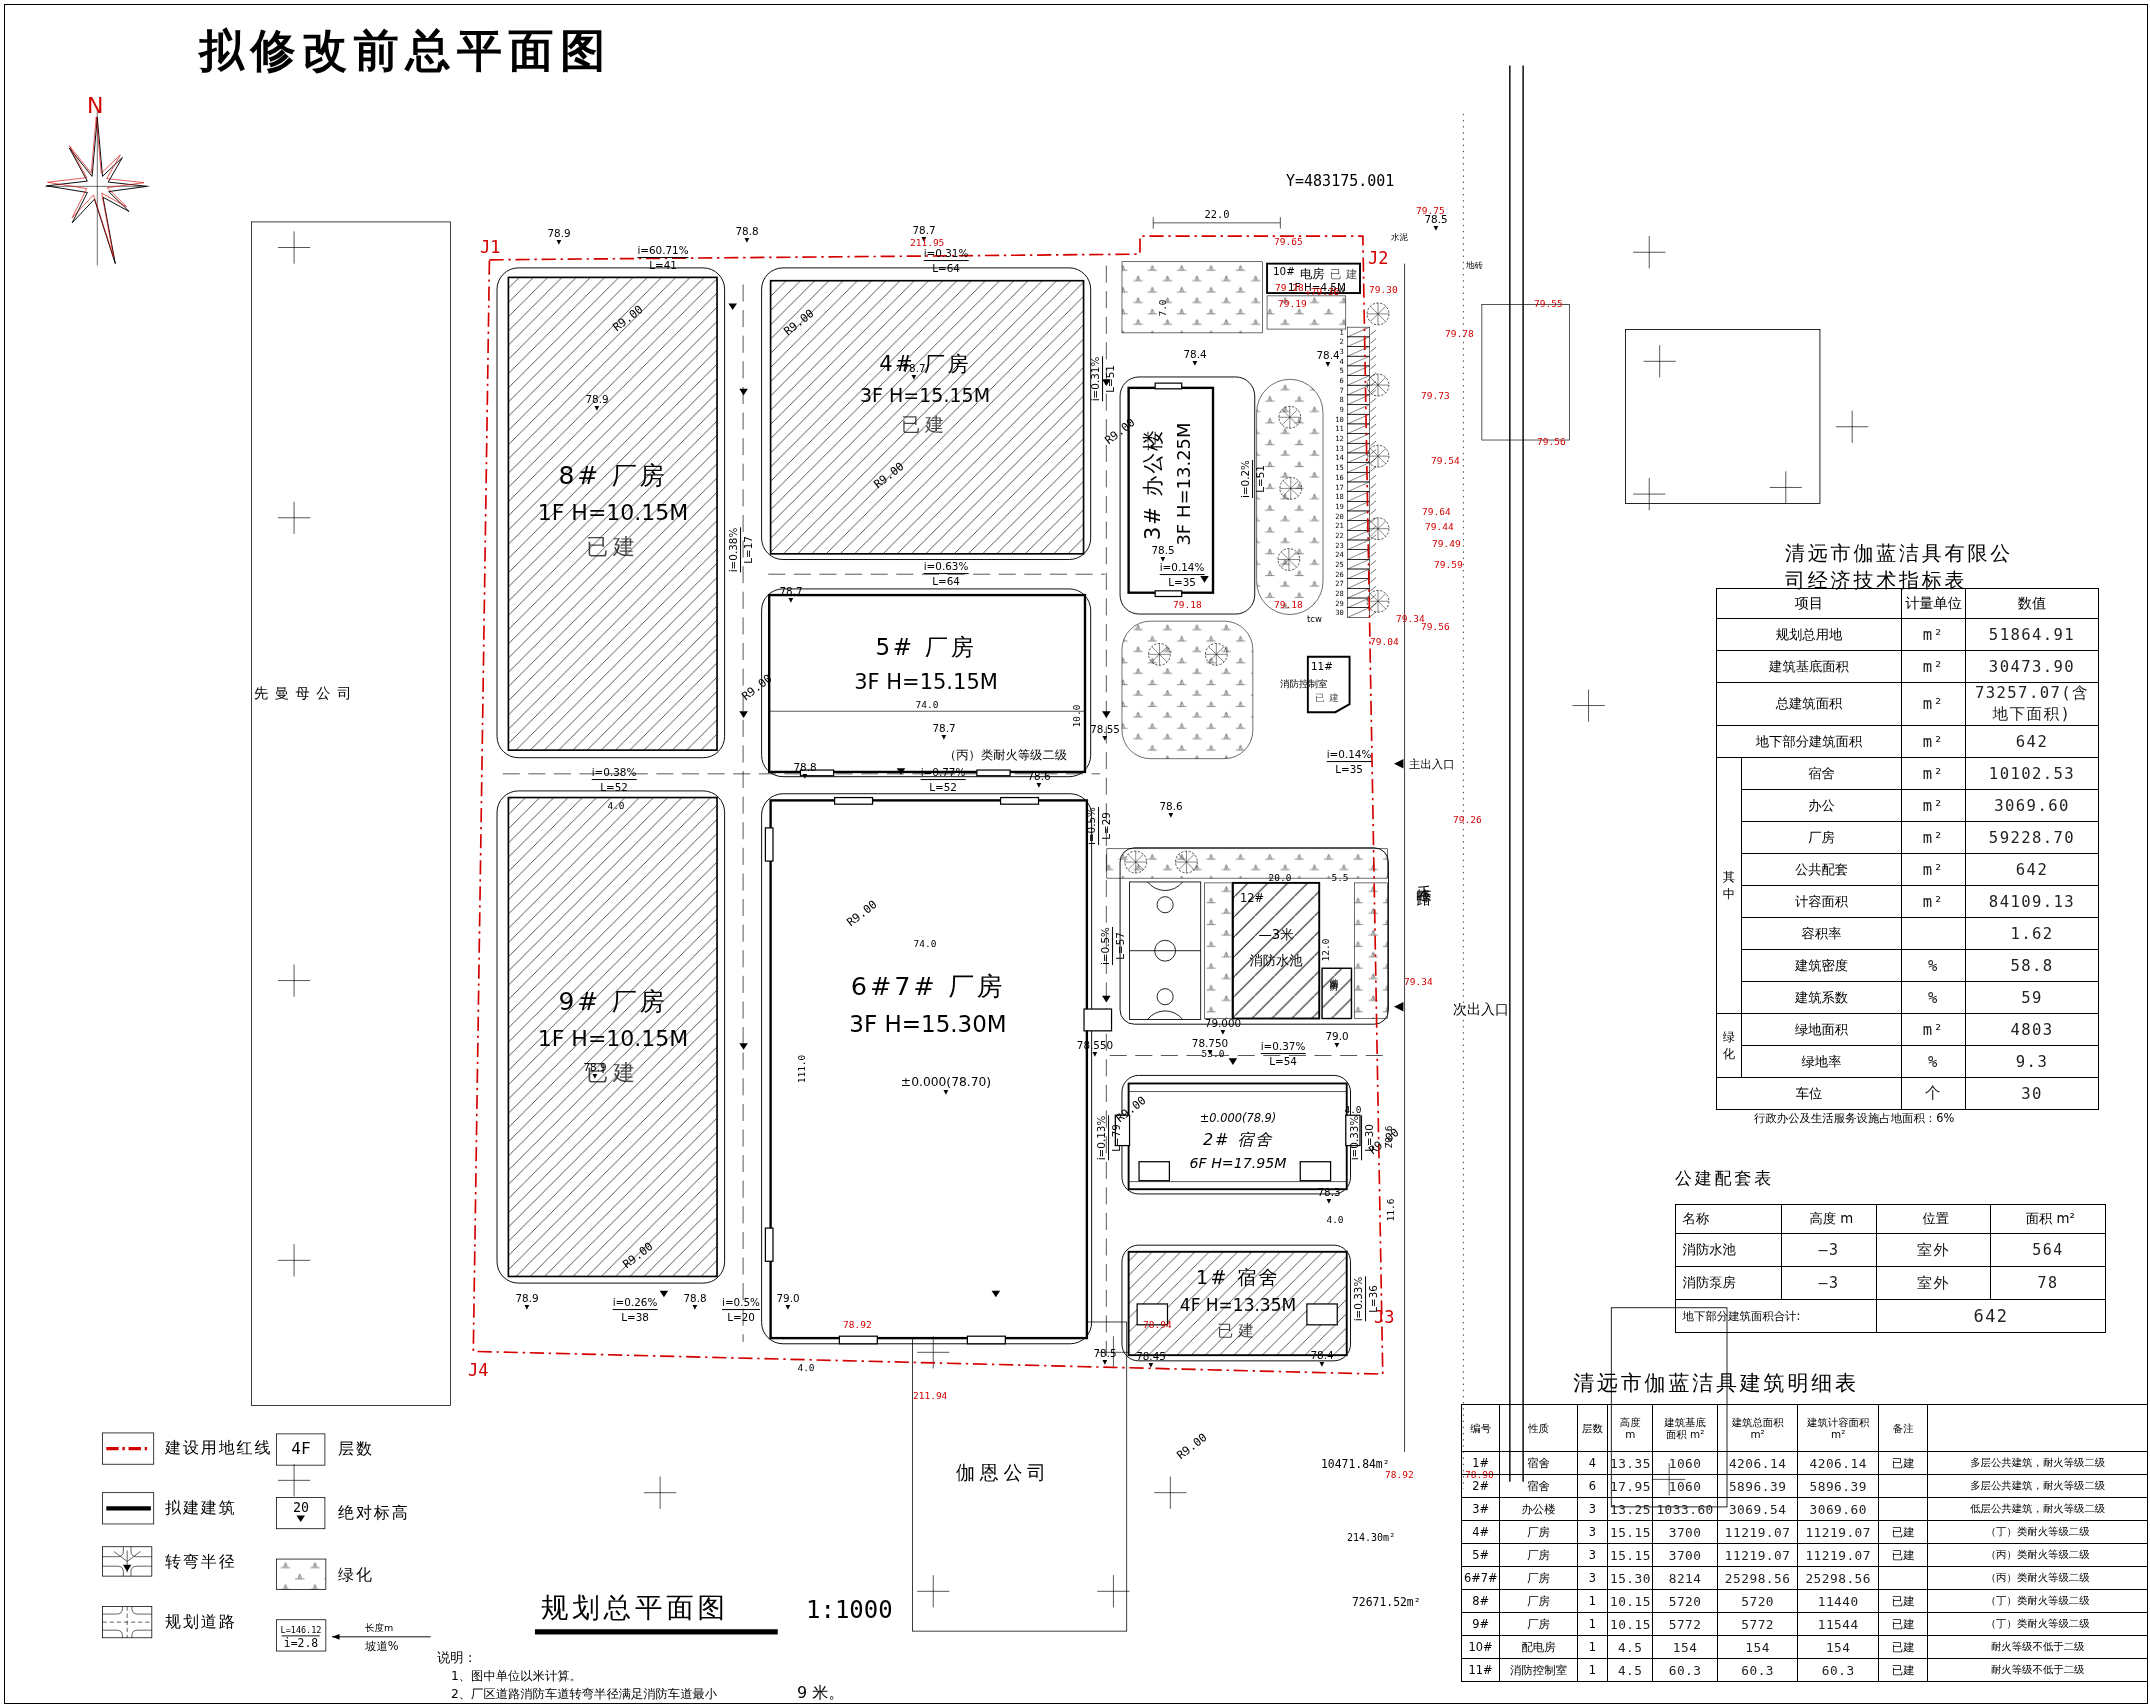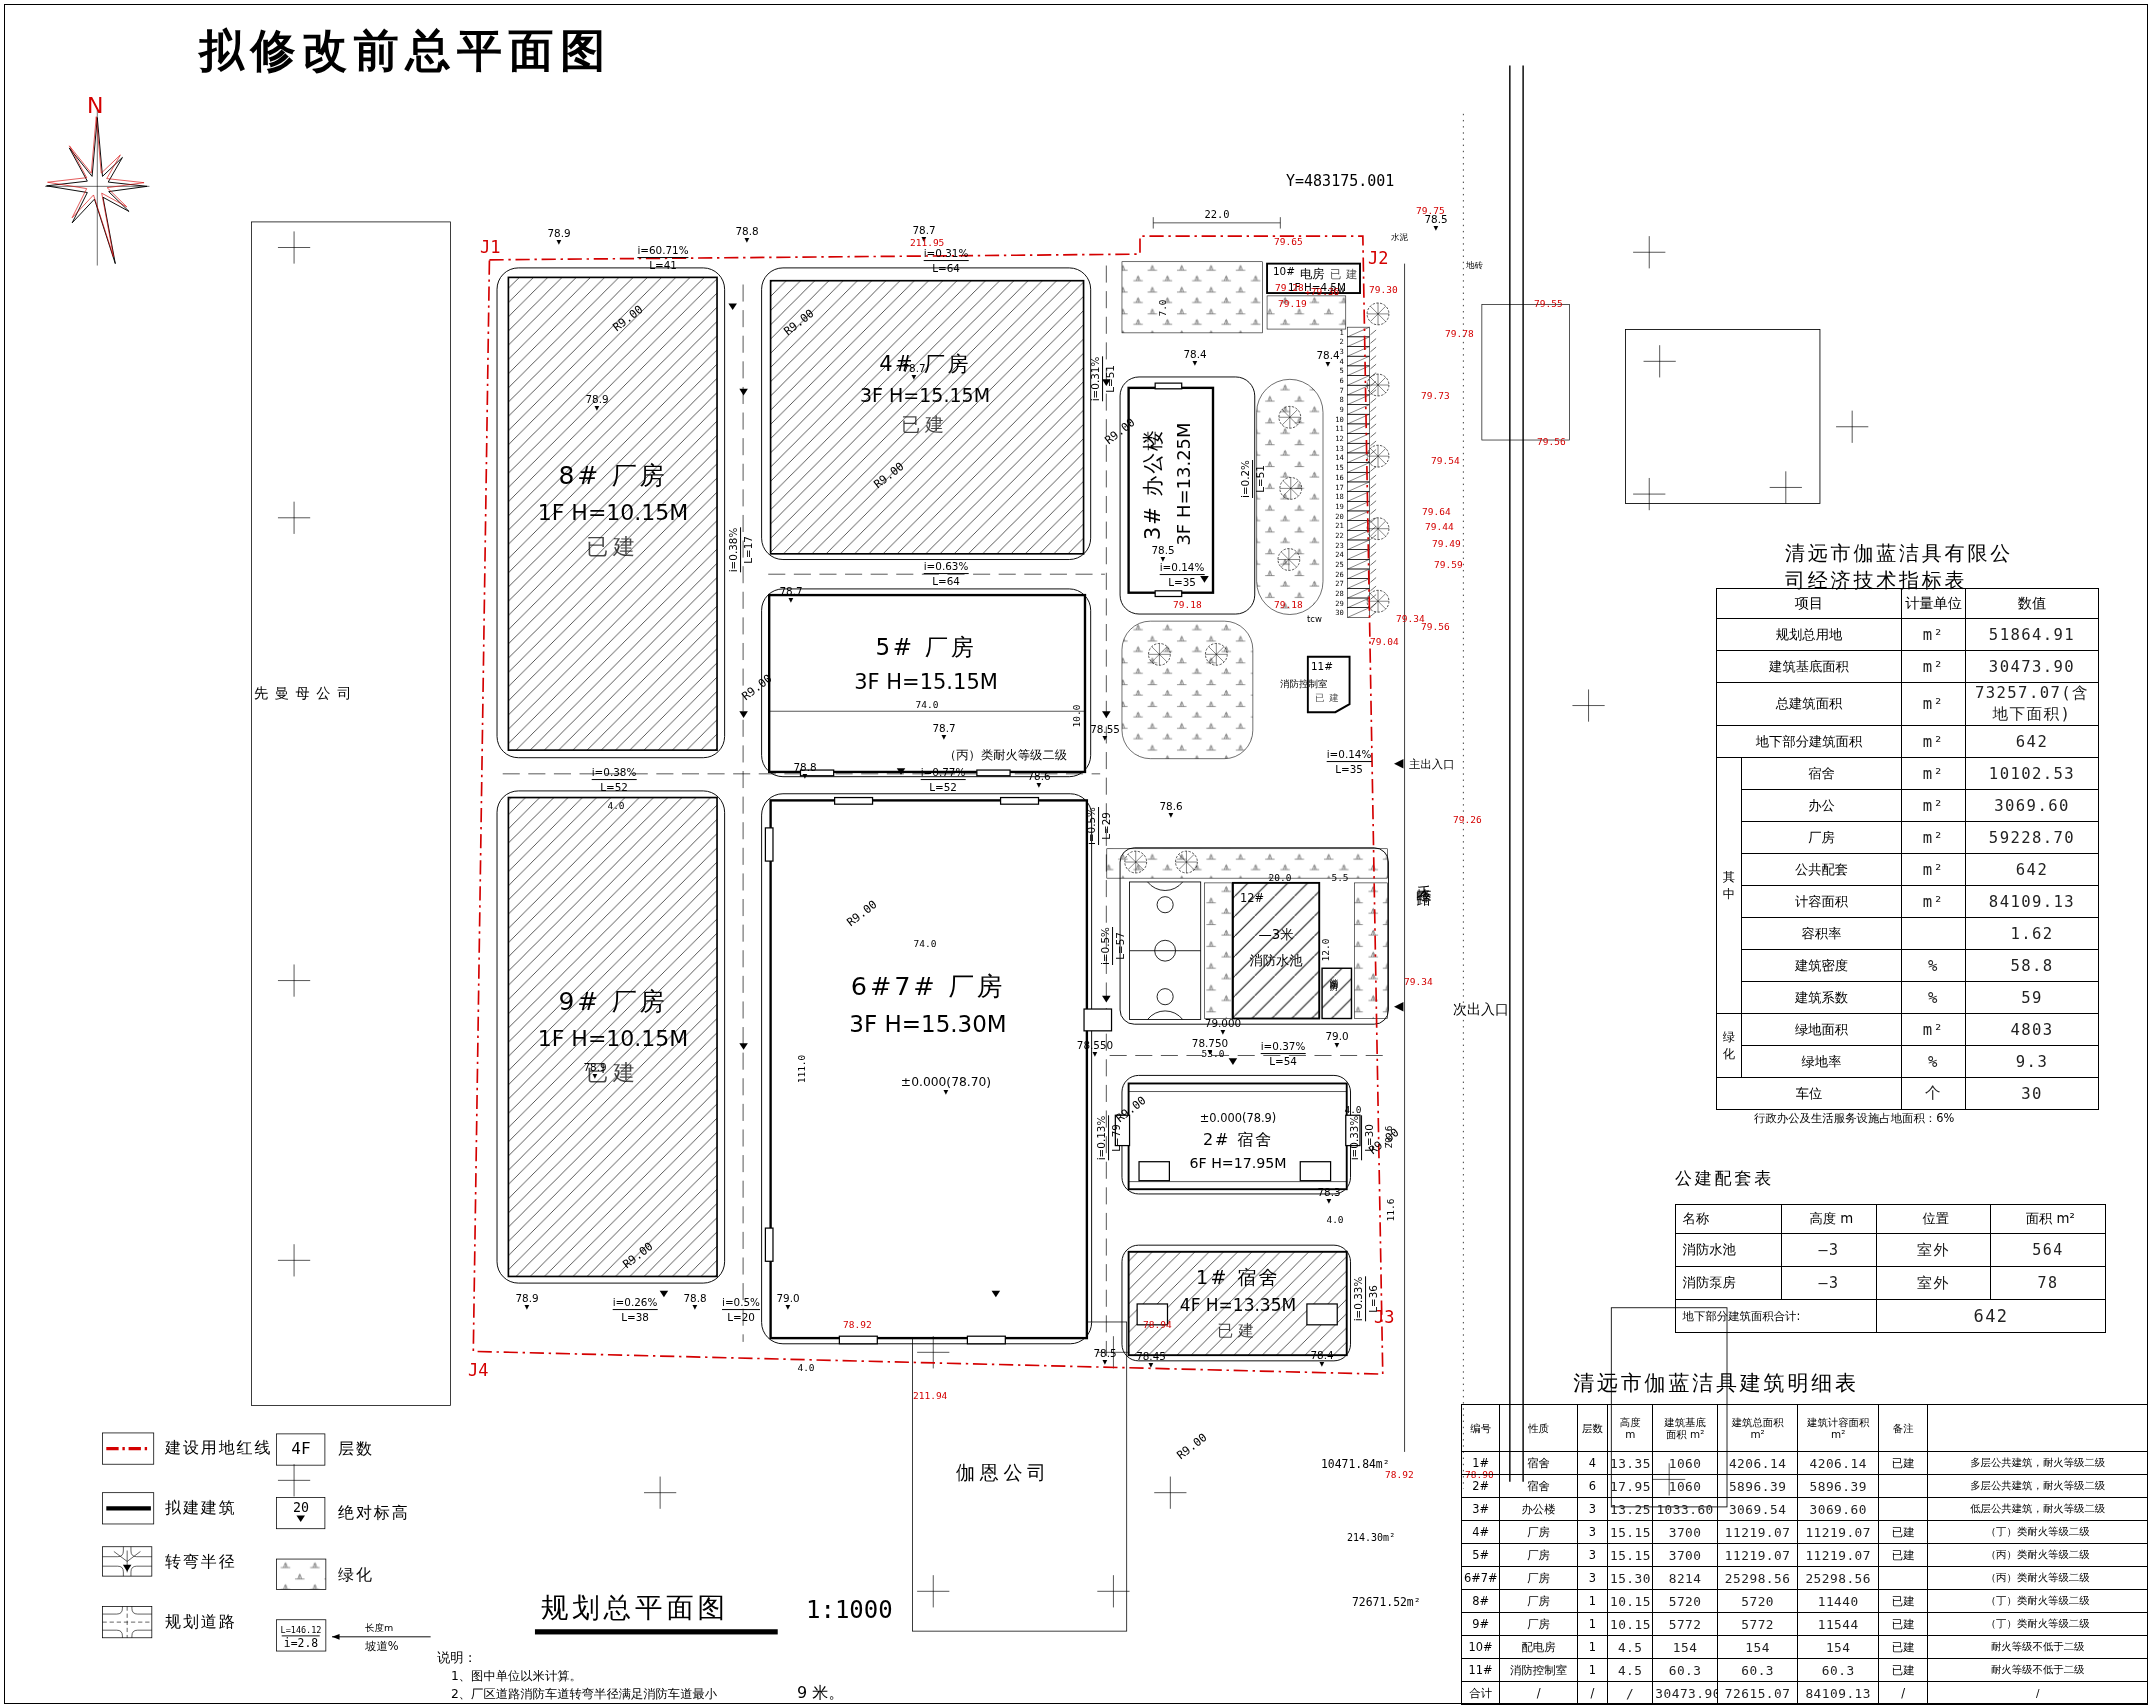--- a/index.html
+++ b/index.html
@@ -427,21 +427,21 @@
   <div style="font-size:25.6px;letter-spacing:2.8px;">6#7# 厂房</div>
   <div style="font-size:23px;">3F H=15.30M</div>
 </div>
 <div class="elev" style="left:946px;top:1076px;font-size:12.3px;">
   <span>±0.000(78.70)</span><span class="tri">▼</span>
 </div>
 <div class="bl rot90" style="left:1167px;top:484px;">
   <div style="font-size:21px;letter-spacing:1.9px;">3# 办公楼</div>
   <div style="font-size:18px;">3F H=13.25M</div>
 </div>
-<div class="bl" style="left:1238px;top:1142px;">
+<div class="bl" style="left:1238px;top:1142px;font-style:italic;">
   <div style="font-size:11.4px;">±0.000(78.9)</div>
   <div style="font-size:16px;letter-spacing:1.9px;">2# 宿舍</div>
   <div style="font-size:14.2px;">6F H=17.95M</div>
 </div>
 <div class="bl" style="left:1238px;top:1303px;">
   <div style="font-size:19px;letter-spacing:2.4px;">1# 宿舍</div>
   <div style="font-size:17px;">4F H=13.35M</div>
   <div class="built" style="font-size:16px;">已建</div>
 </div>
 <div class="l" style="left:1273px;top:266px;font-size:10.4px;">10#</div>
@@ -918,26 +918,15 @@
         <td>11#</td>
         <td>消防控制室</td>
         <td>1</td>
         <td class="val">4.5</td>
         <td class="val">60.3</td>
         <td class="val">60.3</td>
         <td class="val">60.3</td>
         <td>已建</td>
         <td class="rk">耐火等级不低于二级</td>
       </tr>
-      <tr>
-        <td>合计</td>
-        <td>/</td>
-        <td>/</td>
-        <td class="val">/</td>
-        <td class="val">30473.90</td>
-        <td class="val">72615.07</td>
-        <td class="val">84109.13</td>
-        <td>/</td>
-        <td class="rk">/</td>
-      </tr>
     </tbody>
 </table>
 
 
 </body></html>

